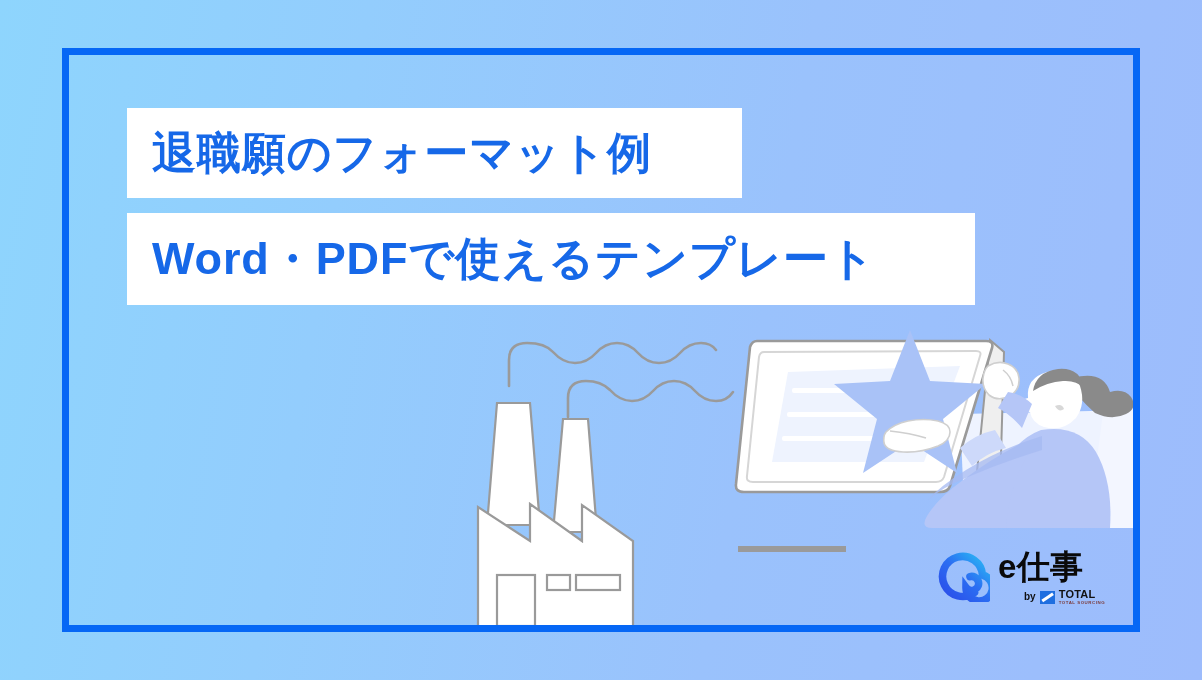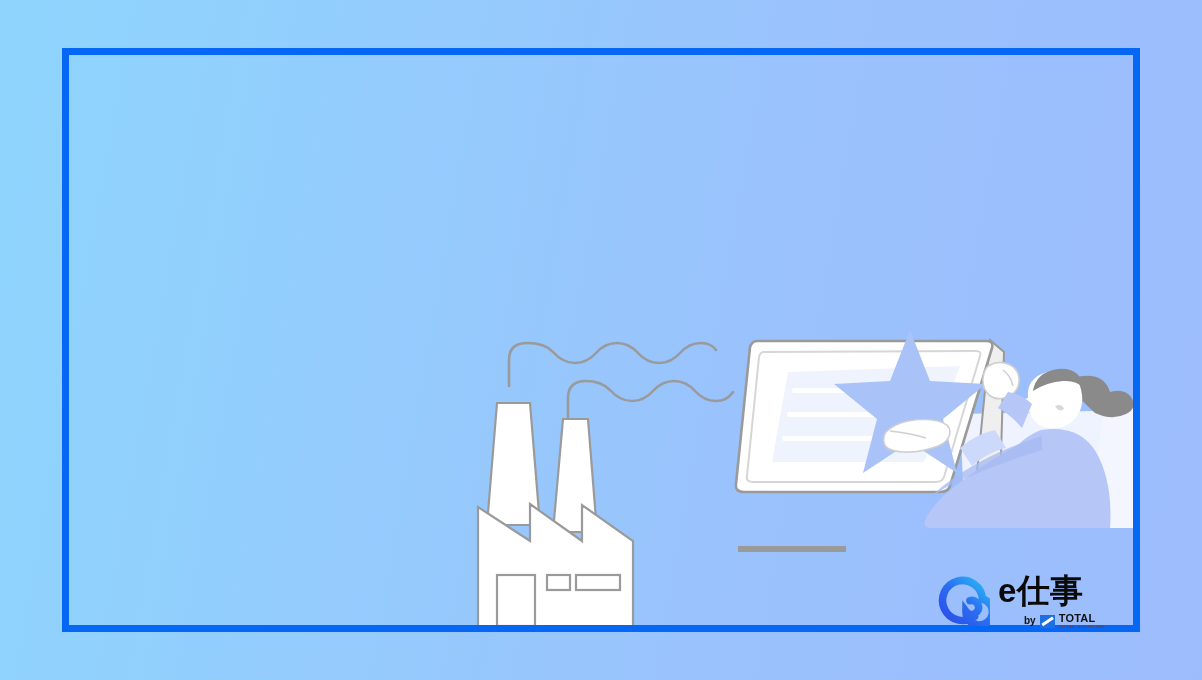--- a/index.html
+++ b/index.html
@@ -66,21 +66,20 @@
     pointer-events: none;
   }
 
   
   #logo {
     position: absolute;
     left: 936px;
     top: 545px;
     width: 180px;
     height: 72px;
-    margin-top: 24px;
   }
   #logo-mark {
     position: absolute;
     left: 0; top: 3px;
     width: 54px; height: 54px;
   }
   #logo-word {
     position: absolute;
     left: 62px;
     top: 5px;
@@ -217,21 +216,27 @@
 
       <path d="M988 366 Q998 360 1008 364 Q1018 368 1019 378 Q1020 390 1010 396 Q998 402 989 395 Q982 388 983 378 Q984 370 988 366 Z" fill="#ffffff" stroke="#cfcfcf" stroke-width="1.6"></path>
       <path d="M1003 370 q8 6 10 16" fill="none" stroke="#cfcfcf" stroke-width="1.5"></path>
 
       <path d="M1008 392 Q1022 394 1032 404 L1022 428 Q1010 414 998 408 Z" fill="#b5c6f7"></path>
     </g>
   </svg>
 
   <div id="frame"></div>
 
-
+  <div class="title-box" id="title-line-1">
+    <span>退職願のフォーマット例</span>
+  </div>
+
+  <div class="title-box" id="title-line-2">
+    <span>Word・PDFで使えるテンプレート</span>
+  </div>
 
   <div id="logo">
     <svg id="logo-mark" viewBox="0 0 54 54">
       <path d="M38.5 44.5 A20 20 0 1 1 46.5 27 A13.2 13.2 0 1 1 30 39.6 A7 7 0 1 0 34 28.6" fill="none" stroke="url(#eGrad)" stroke-width="7.6" stroke-linecap="round"></path>
     </svg>
     <div id="logo-word">e仕事</div>
     <div id="logo-by-row">
       <span id="logo-by">by</span>
       <span id="nikken-badge"></span>
       <span id="nikken-text">

